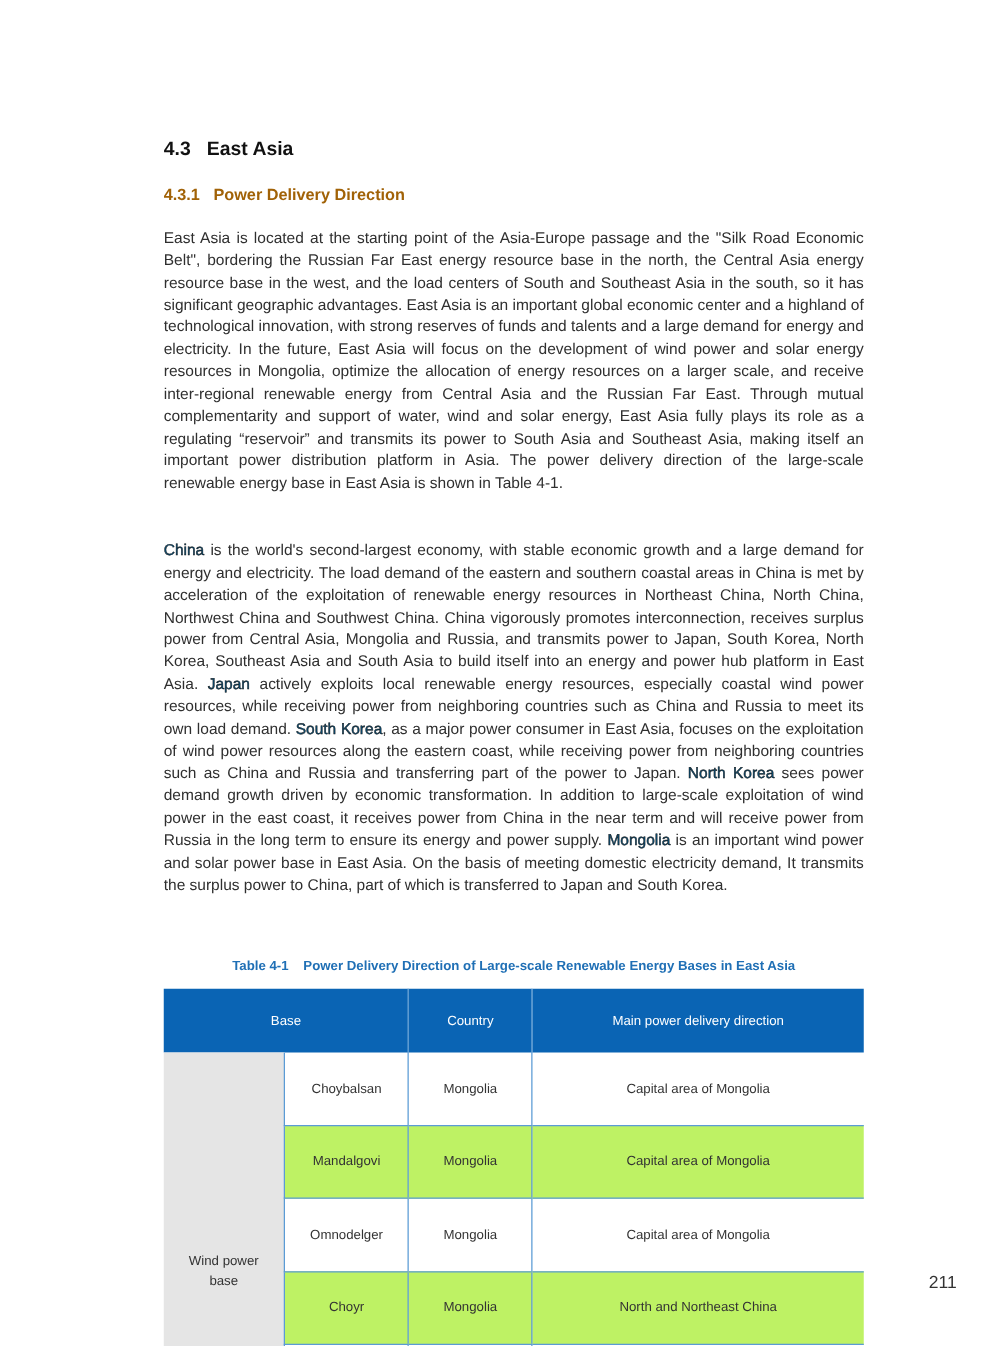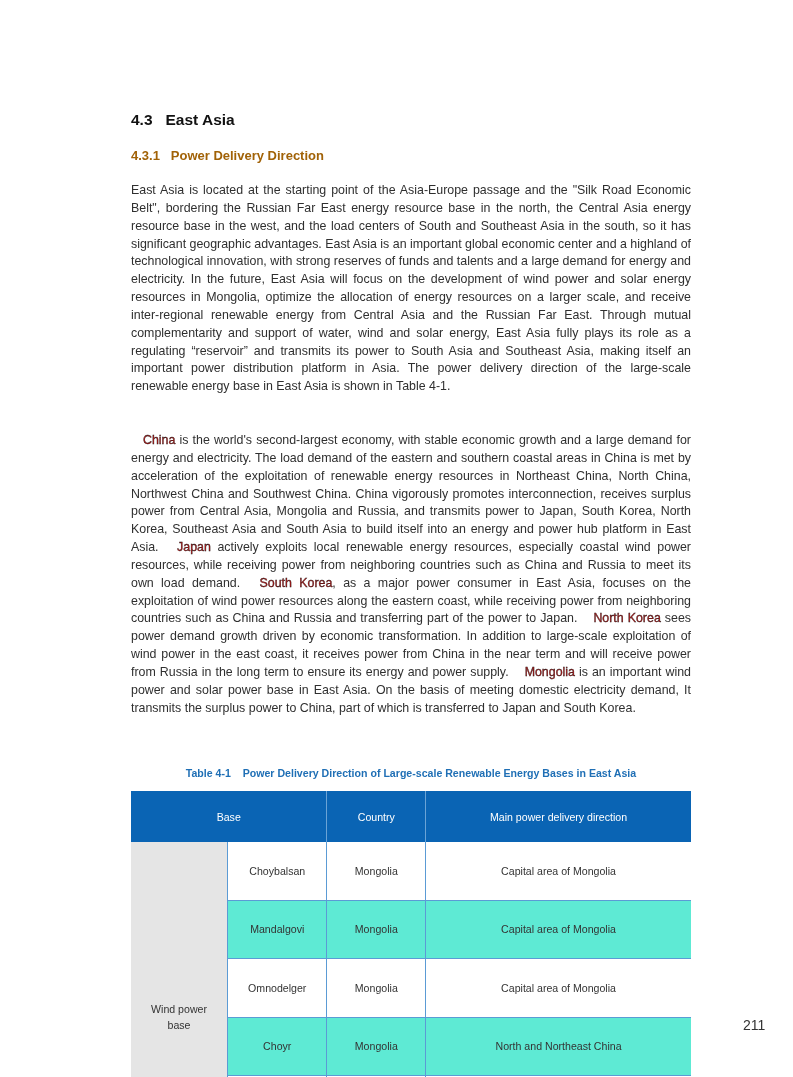--- a/index.html
+++ b/index.html
@@ -1,29 +1,29 @@
 <!DOCTYPE html>
 <html><head>
 <meta charset="utf-8">
 <style>
   html, body { margin:0; padding:0; background:#ffffff; }
   body { width:793px; height:1077px; position:relative; overflow:hidden; font-family:"Liberation Sans", sans-serif; color:#2b2b2b; }
   .h2 { position:absolute; left:131px; top:111px; font-size:15.5px; font-weight:bold; color:#111; white-space:pre; }
   .h3 { position:absolute; left:131px; top:148px; font-size:13px; font-weight:bold; color:#a16207; white-space:pre; }
   .para { position:absolute; left:131px; width:560px; font-size:12.4px; line-height:17.85px; text-align:justify; color:#2f2f2f; margin:0; }
-  .para b { color:#b91c1c; font-weight:normal;margin-left:12px; -webkit-text-stroke:0.35px #111; }
+  .para b { color:#0c4a6e; font-weight:normal; -webkit-text-stroke:0.35px #111; }
   #p1 { top:182px; }
   #p2 { top:432px; }
   .caption { position:absolute; left:131px; width:560px; top:767px; text-align:center; font-size:10.6px; font-weight:bold; color:#1f6fb5; white-space:pre; }
   table { position:absolute; left:131px; top:791px; width:560px; border-collapse:collapse; font-size:10.6px; color:#333; }
   th { background:#0a64b4; color:#ffffff; font-weight:normal; height:27px; padding:12px; text-align:center; border-left:1px solid #6aa3d6; }
   th:first-child { border-left:none; }
   td { height:25.5px; padding:16px; text-align:center; border-left:1px solid #5b9bd5; border-bottom:1.5px solid #5b9bd5; }
   td.group { border-left:none; background:#e5e5e5; line-height:16px; }
-  tr.alt td.cell { background:#5eead4; }
+  tr.alt td.cell { background:#bef264; }
   tr.last td { border-bottom:2px solid #701a75; }
   td.group.bottom { border-bottom:2px solid #4a8ac6; }
   .pagenum { position:absolute; left:743px; top:1017px; font-size:14px; color:#333; }
 </style>
 </head>
 <body>
 
 <div class="h2"><span>4.3</span>   <span>East Asia</span></div>
 
 <div class="h3"><span>4.3.1</span>   <span>Power Delivery Direction</span></div>

